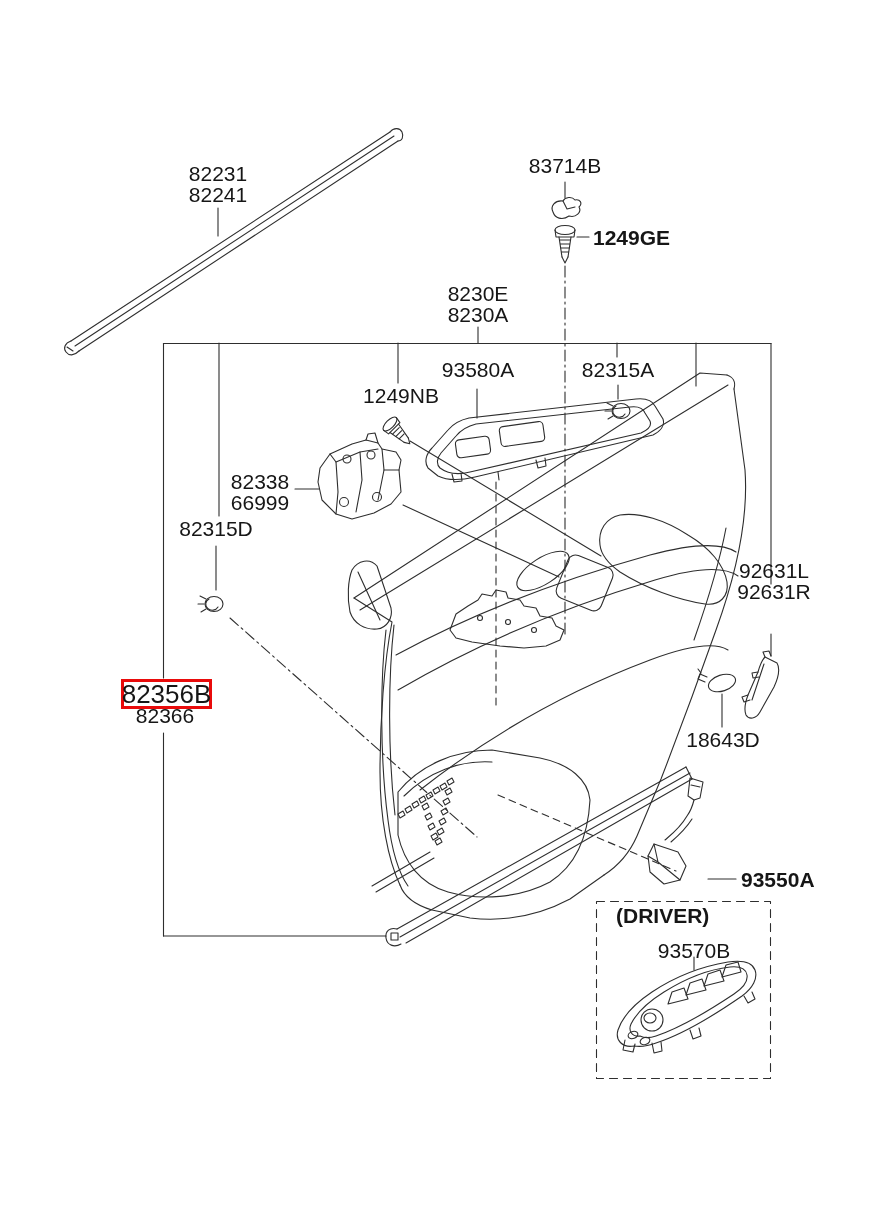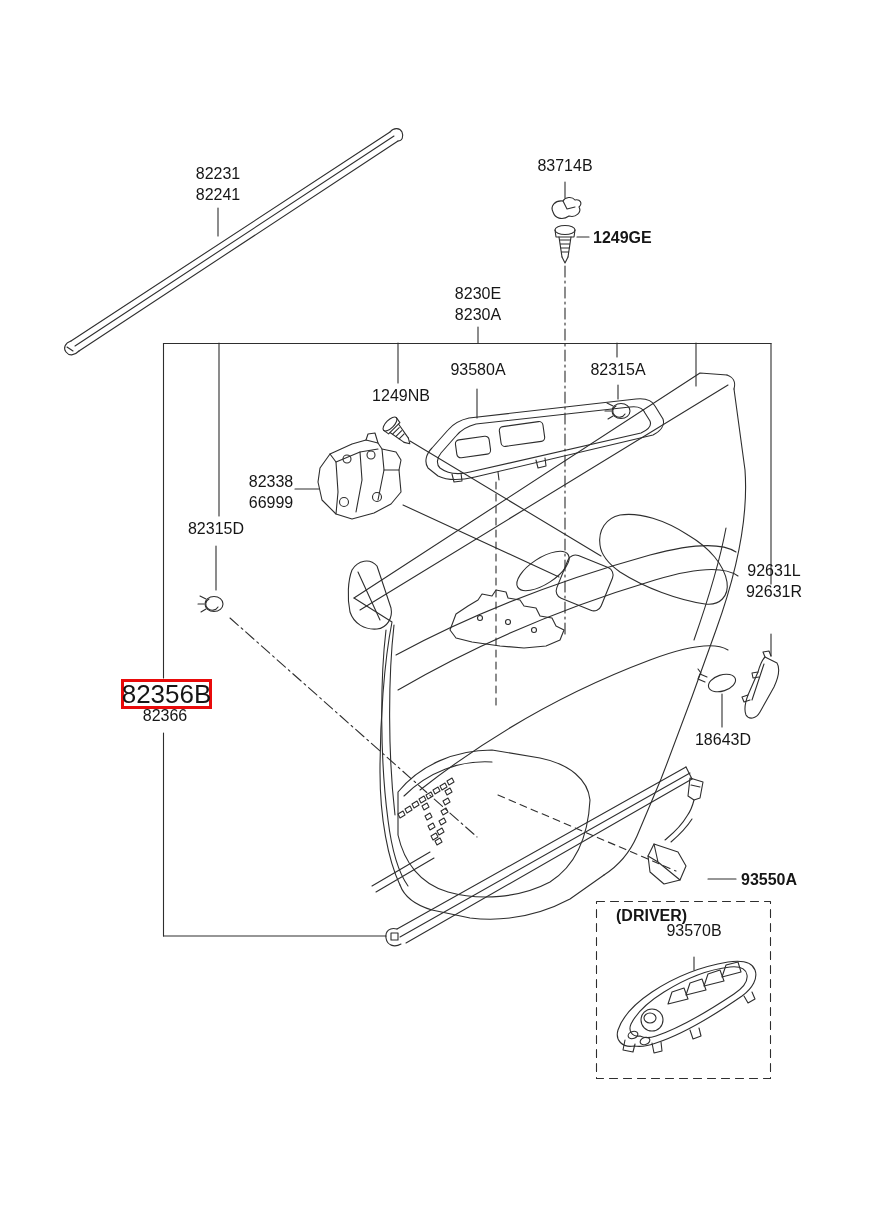--- a/index.html
+++ b/index.html
@@ -2,21 +2,21 @@
 <html><head>
 <meta charset="utf-8">
 <style>
   html,body{margin:0;padding:0;background:#ffffff;}
   .canvas{position:relative;width:886px;height:1211px;background:#fff;
           font-family:"Liberation Sans",sans-serif;overflow:hidden;}
   svg{position:absolute;left:0;top:0;}
   svg *{vector-effect:non-scaling-stroke;}
   .art path,.art ellipse,.art circle,.art rect,.art line{
       fill:none;stroke:#2e2e2e;stroke-width:1.1;stroke-linecap:round;stroke-linejoin:round;}
-  .lbl{position:absolute;font-size:16px;line-height:21px;color:#161616;
+  .lbl{position:absolute;font-size:21px;line-height:21px;color:#161616;
        text-align:center;white-space:nowrap;z-index:3;}
   .lbl.la{text-align:left;font-weight:bold;}
   .sel-box{position:absolute;left:121px;top:679px;width:85px;height:24px;
        border:3px solid var(--hl,#e90b0b);display:flex;align-items:center;justify-content:center;
        font-size:26px;line-height:24px;color:#161616;background:#fff;z-index:3;}
 </style>
 </head>
 <body>
 
 <div class="canvas" style="--hl: #e90b0b;">
@@ -216,21 +216,21 @@
   <div>8230E</div>
   <div>8230A</div>
 </div>
 
 <div class="lbl" style="left:428px;top:359px;width:100px;">93580A</div>
 
 <div class="lbl" style="left:568px;top:359px;width:100px;">82315A</div>
 
 <div class="lbl" style="left:351px;top:385px;width:100px;">1249NB</div>
 
-<div class="lbl" style="left:221px;top:471px;width:100px;">
+<div class="lbl" style="left:210px;top:471px;width:100px;">
   <div>82338</div>
   <div>66999</div>
 </div>
 
 <div class="lbl" style="left:166px;top:518px;width:100px;">82315D</div>
 
 <div class="sel-box">
   <span>82356B</span>
 </div>
 <div class="lbl" style="left:115px;top:705px;width:100px;">82366</div>
@@ -239,15 +239,15 @@
   <div>92631L</div>
   <div>92631R</div>
 </div>
 
 <div class="lbl" style="left:673px;top:729px;width:100px;">18643D</div>
 
 <div class="lbl la" style="left:741px;top:869px;">93550A</div>
 
 <div class="lbl la" style="left:602px;top:905px;margin-left:14px;">(DRIVER)</div>
 
-<div class="lbl" style="left:644px;top:920px;width:100px;">93570B</div>
+<div class="lbl" style="left:644px;top:940px;width:100px;">93570B</div>
 
 </div>
 
 </body></html>

